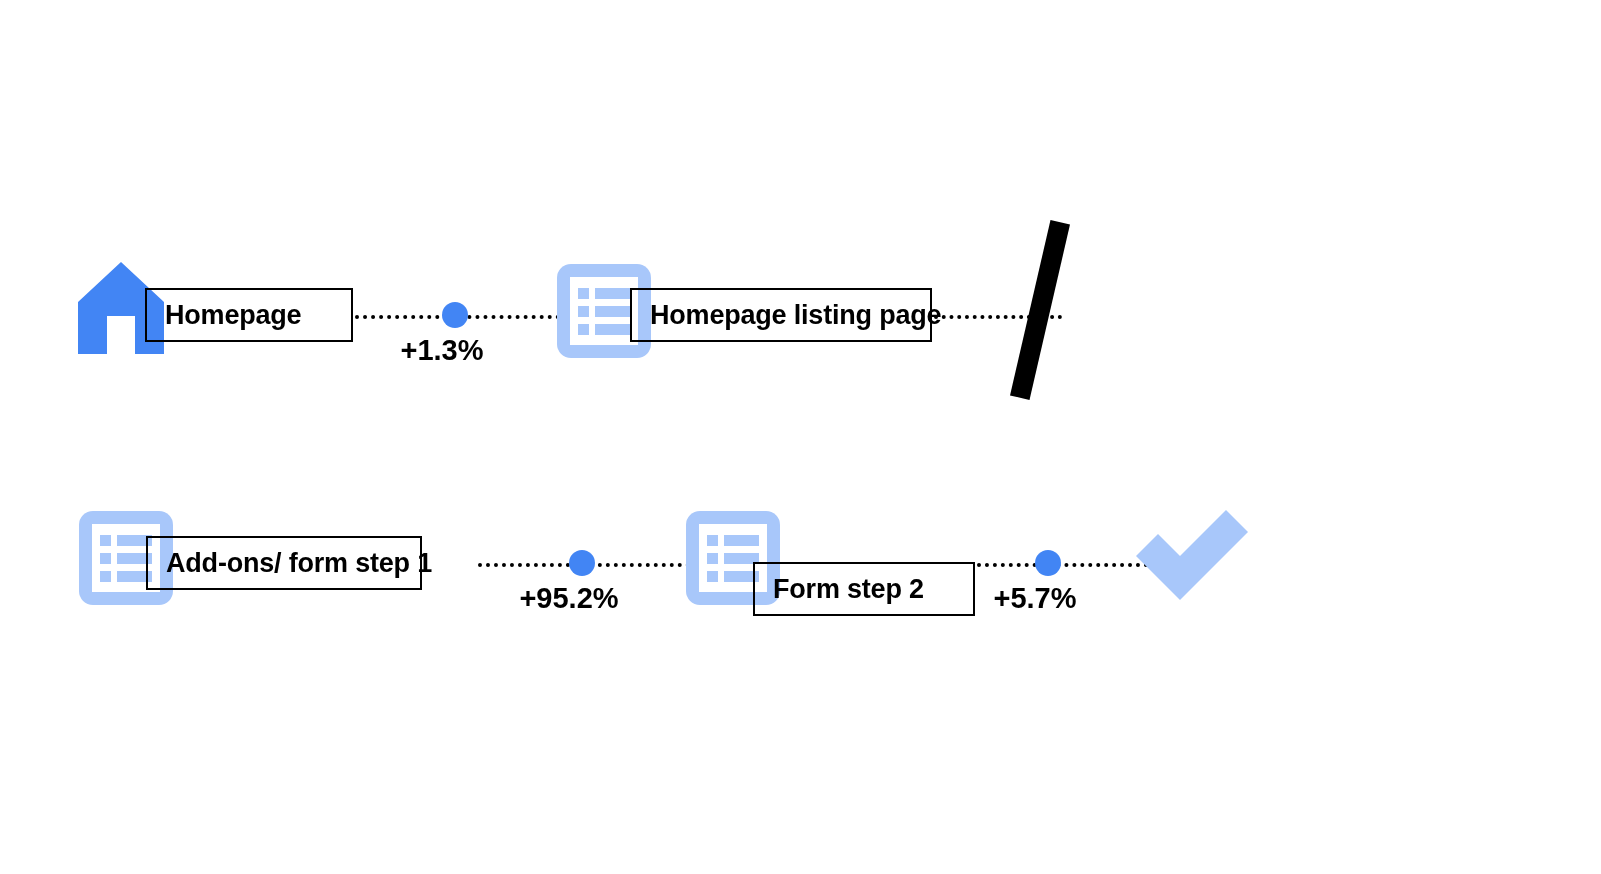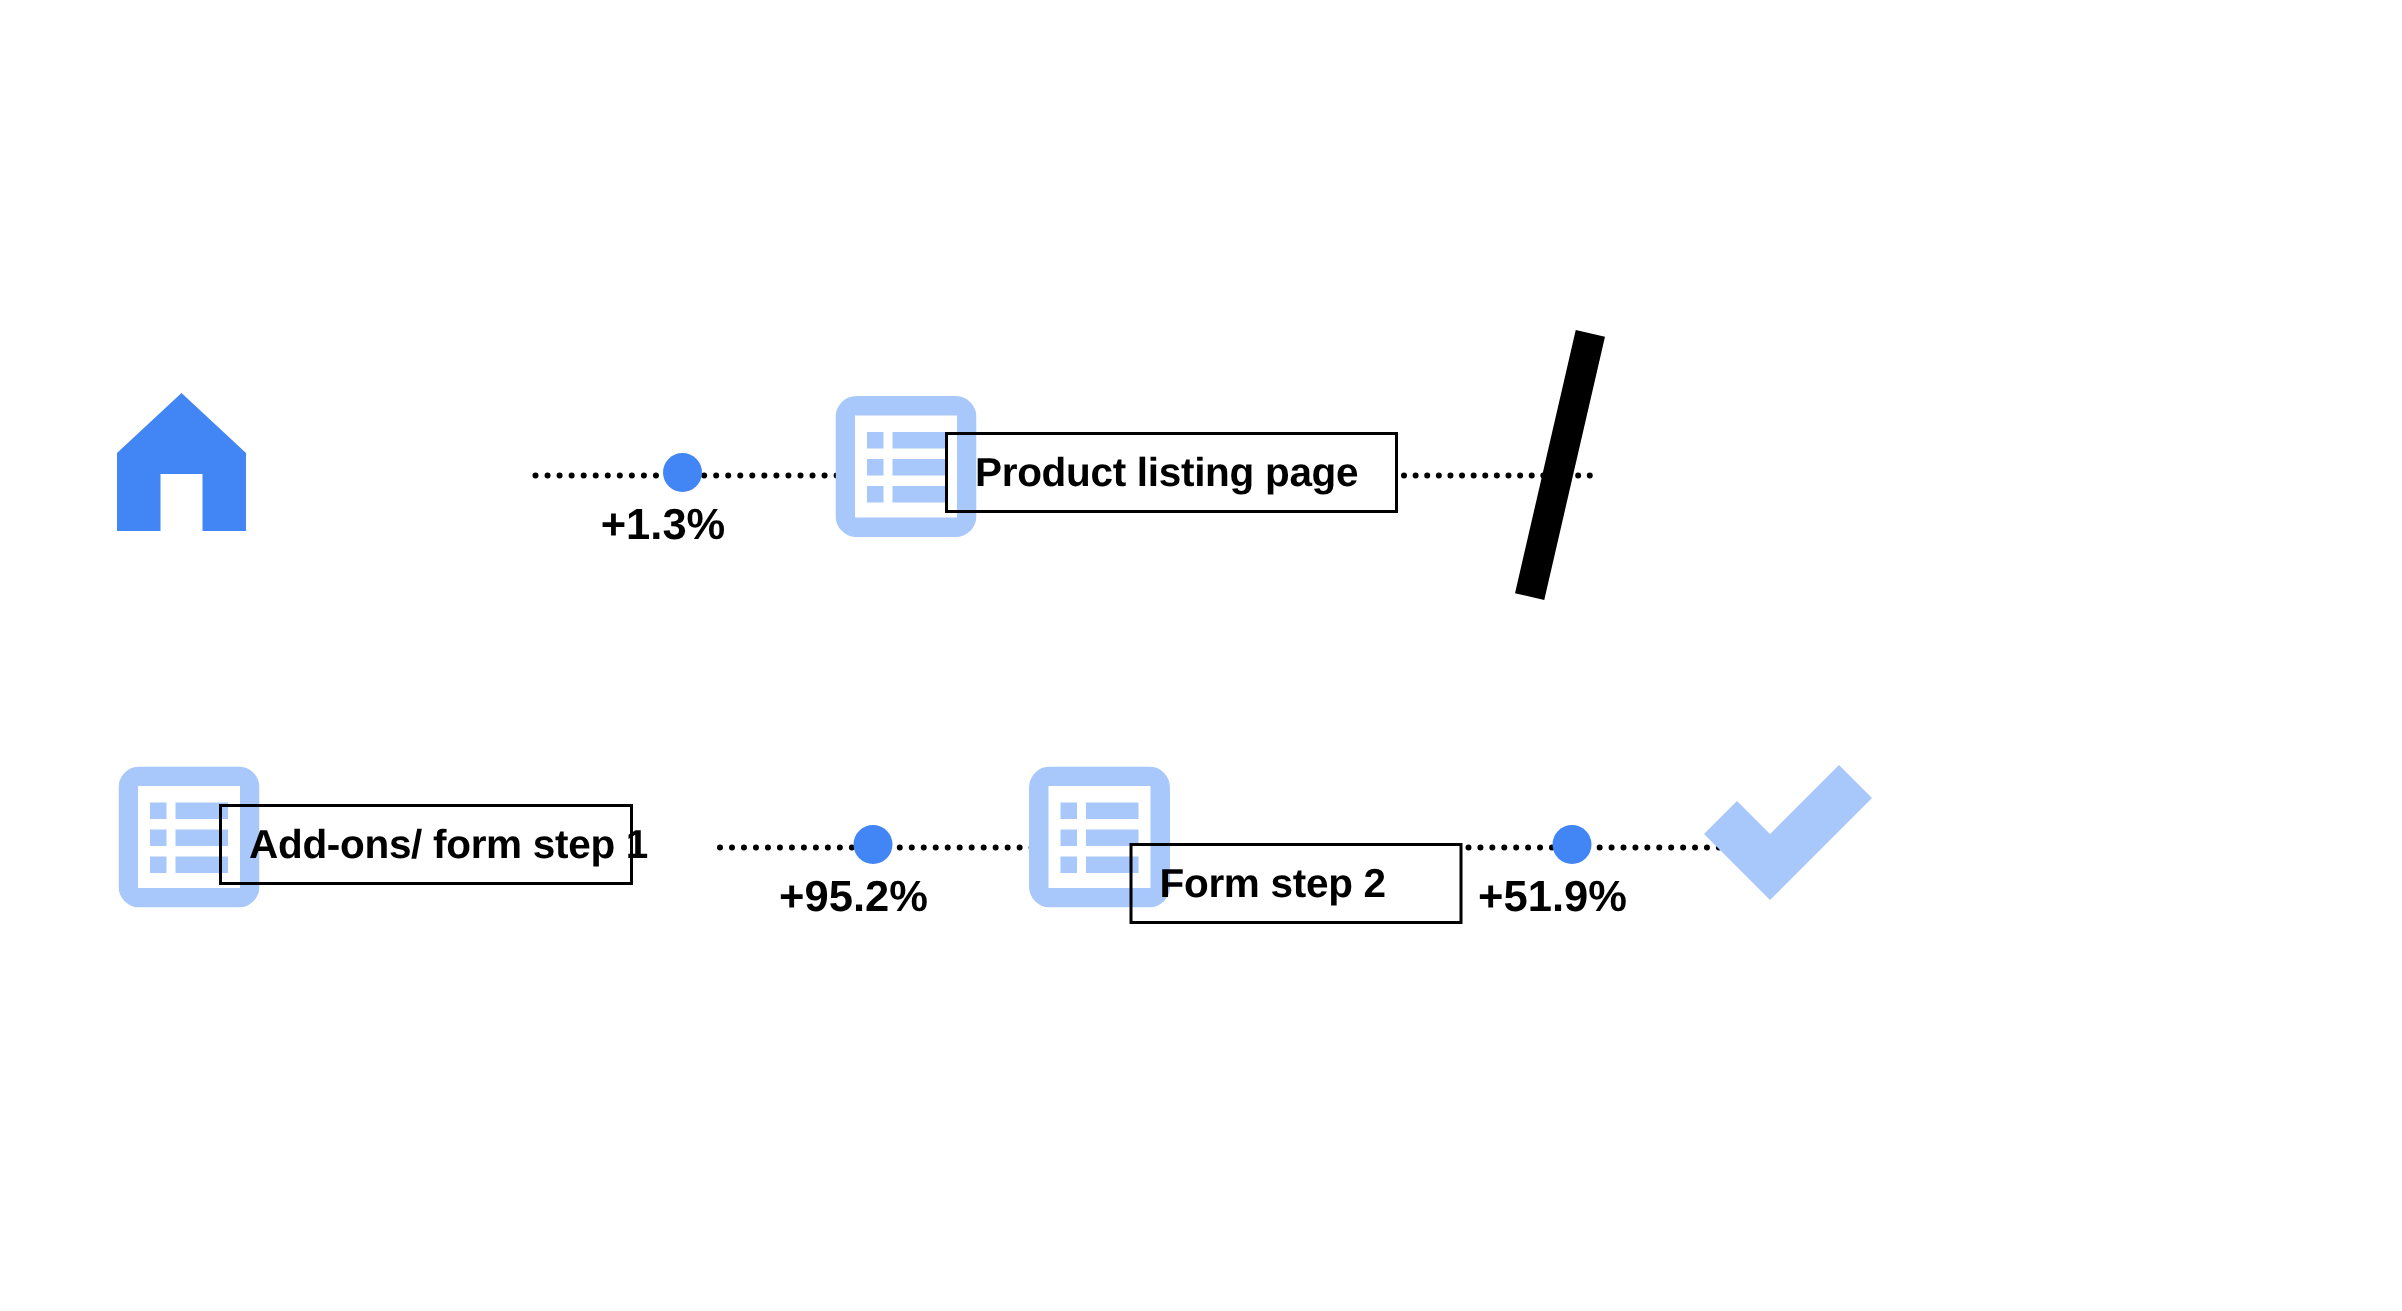--- a/index.html
+++ b/index.html
@@ -100,20 +100,23 @@
 <body>
 
 <div id="canvas">
 
   <div class="icon-wrap" style="left:78px; top:262px;">
     <svg width="86" height="92" viewBox="0 0 86 92" aria-hidden="true">
       <path d="M43 0 L86 40 L86 92 L57 92 L57 54 L29 54 L29 92 L0 92 L0 40 Z" fill="#4285F4"></path>
     </svg>
   </div>
 
+  <div class="label-box" style="left:145px; top:288px; width:208px;">
+    <span class="label-text">Homepage</span>
+  </div>
 
   <div class="connector" style="left:355px; top:315px; width:205px;"></div>
 
   <div class="metric" style="left:442px; top:302px;">
     <span class="dot"></span>
     <span class="metric-value">+1.3%</span>
   </div>
 
   <div class="icon-wrap" style="left:557px; top:264px;">
     <svg width="94" height="94" viewBox="0 0 94 94" aria-hidden="true">
@@ -122,21 +125,21 @@
       <rect x="21" y="24" width="11" height="11" fill="#A8C7FA"></rect>
       <rect x="38" y="24" width="35" height="11" fill="#A8C7FA"></rect>
       <rect x="21" y="42" width="11" height="11" fill="#A8C7FA"></rect>
       <rect x="38" y="42" width="35" height="11" fill="#A8C7FA"></rect>
       <rect x="21" y="60" width="11" height="11" fill="#A8C7FA"></rect>
       <rect x="38" y="60" width="35" height="11" fill="#A8C7FA"></rect>
     </svg>
   </div>
 
   <div class="label-box" style="left:630px; top:288px; width:302px;">
-    <span class="label-text">Product listing page</span>
+    <span class="label-text">Homepage listing page</span>
   </div>
 
   <div class="connector" style="left:934px; top:315px; width:128px;"></div>
 
   <div class="slash" style="left:1030px; top:220px; width:20px; height:180px; transform: rotate(13deg); transform-origin: center;"></div>
 
   <div class="icon-wrap" style="left:79px; top:511px;">
     <svg width="94" height="94" viewBox="0 0 94 94" aria-hidden="true">
       <rect x="0" y="0" width="94" height="94" rx="14" ry="14" fill="#A8C7FA"></rect>
       <rect x="13" y="13" width="68" height="68" fill="#FFFFFF"></rect>
@@ -174,21 +177,21 @@
   </div>
 
   <div class="label-box" style="left:753px; top:562px; width:222px;">
     <span class="label-text">Form step 2</span>
   </div>
 
   <div class="connector" style="left:977px; top:563px; width:195px;"></div>
 
   <div class="metric" style="left:1035px; top:550px;">
     <span class="dot"></span>
-    <span class="metric-value">+51.9%</span>
+    <span class="metric-value">+5.7%</span>
   </div>
 
   <div class="icon-wrap" style="left:1128px; top:506px;">
     <svg width="120" height="110" viewBox="0 0 120 110" aria-hidden="true">
       <path d="M8 50 L30 28 L52 50 L98 4 L120 26 L52 94 Z" fill="#A8C7FA"></path>
     </svg>
   </div>
 
 
 </div>

